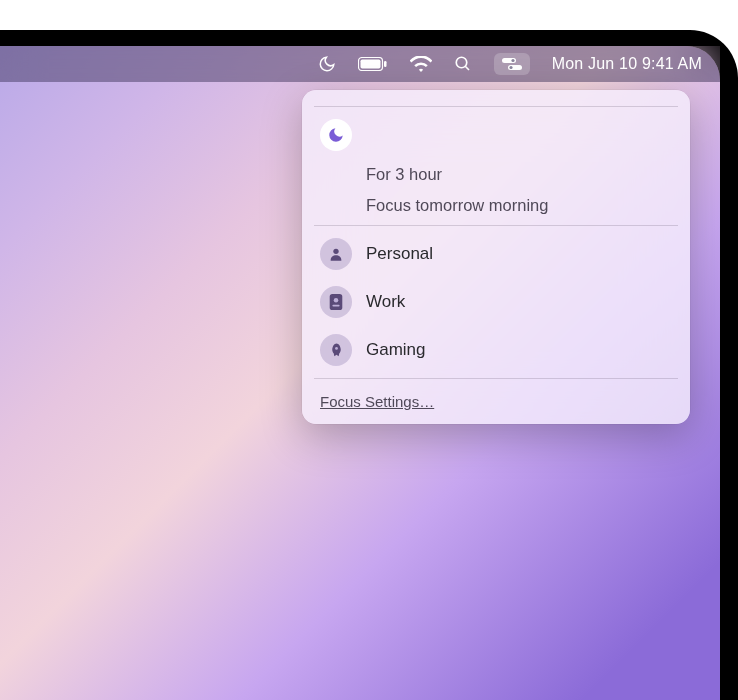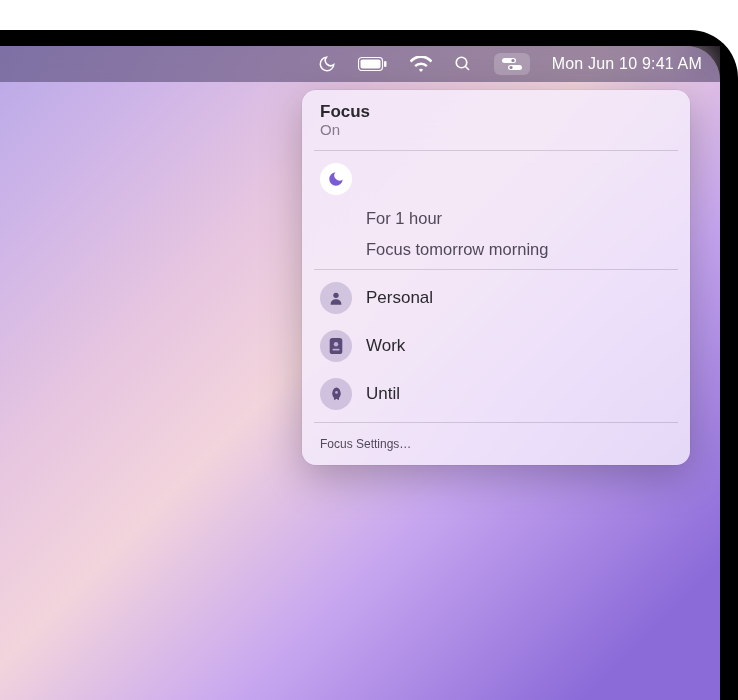--- a/index.html
+++ b/index.html
@@ -108,22 +108,23 @@
       display: flex;
       align-items: center;
       justify-content: center;
       flex-shrink: 0;
     }
     .pill.active { background: #ffffff; }
     .pill.inactive { background: rgba(120,100,160,0.28); }
     .row-label { flex: 1; }
     .footer-row {
       padding: 10px 18px 6px 18px;
-      font-size: 12px;
+      font-size: 15px;
       color: rgba(50,45,60,0.85);
+      text-decoration: underline;
     }
   </style>
 </head>
 <body>
 
 <div class="device-frame">
   <div class="screen">
     <div class="menubar">
       <div class="menu-icon">
         <svg width="18" height="18" viewBox="0 0 24 24" fill="none" stroke="#fff" stroke-width="2">
@@ -153,35 +154,31 @@
             <rect x="0" y="1" width="14" height="5" rx="2.5" fill="#fff"></rect>
             <circle cx="11" cy="3.5" r="1.6" fill="rgba(60,50,90,0.6)"></circle>
             <rect x="6" y="8" width="14" height="5" rx="2.5" fill="#fff"></rect>
             <circle cx="9" cy="10.5" r="1.6" fill="rgba(60,50,90,0.6)"></circle>
           </svg>
       </div>
       <div class="datetime">Mon Jun 10  9:41 AM</div>
     </div>
 
     <div class="popover">
-      <div class="popover-header">
-        <div class="popover-title">Focus</div>
-        <div class="popover-sub">On</div>
-      </div>
       <div class="divider"></div>
 
       <div class="row">
         <div class="pill active">
           <svg width="18" height="18" viewBox="0 0 24 24" fill="#7a5cd6">
               <path d="M21 12.8A9 9 0 1 1 11.2 3a7 7 0 0 0 9.8 9.8z"></path>
             </svg>
         </div>
       </div>
 
-      <div class="row sub">For 1 hour</div>
+      <div class="row sub">For 3 hour</div>
       <div class="row sub">Focus tomorrow morning</div>
 
       <div class="divider"></div>
 
       <div class="row">
         <div class="pill inactive">
           <svg width="16" height="16" viewBox="0 0 24 24" fill="#5a4a78">
               <circle cx="12" cy="8" r="4"></circle>
               <path d="M4 21c0-4.4 3.6-7 8-7s8 2.6 8 7v1H4v-1z"></path>
             </svg>
@@ -200,21 +197,21 @@
         <div class="row-label">Work</div>
       </div>
 
       <div class="row">
         <div class="pill inactive">
           <svg width="17" height="17" viewBox="0 0 24 24" fill="#5a4a78">
               <path d="M12 2c3 0 6 4 6 9 0 2-1 4-2 5l-1 4-3-2-3 2-1-4c-1-1-2-3-2-5 0-5 3-9 6-9z"></path>
               <circle cx="12" cy="9" r="2" fill="rgba(200,185,225,0.9)"></circle>
             </svg>
         </div>
-        <div class="row-label">Until</div>
+        <div class="row-label">Gaming</div>
       </div>
 
       <div class="divider"></div>
 
       <div class="footer-row">Focus Settings…</div>
     </div>
   </div>
 </div>
 
 </body></html>

